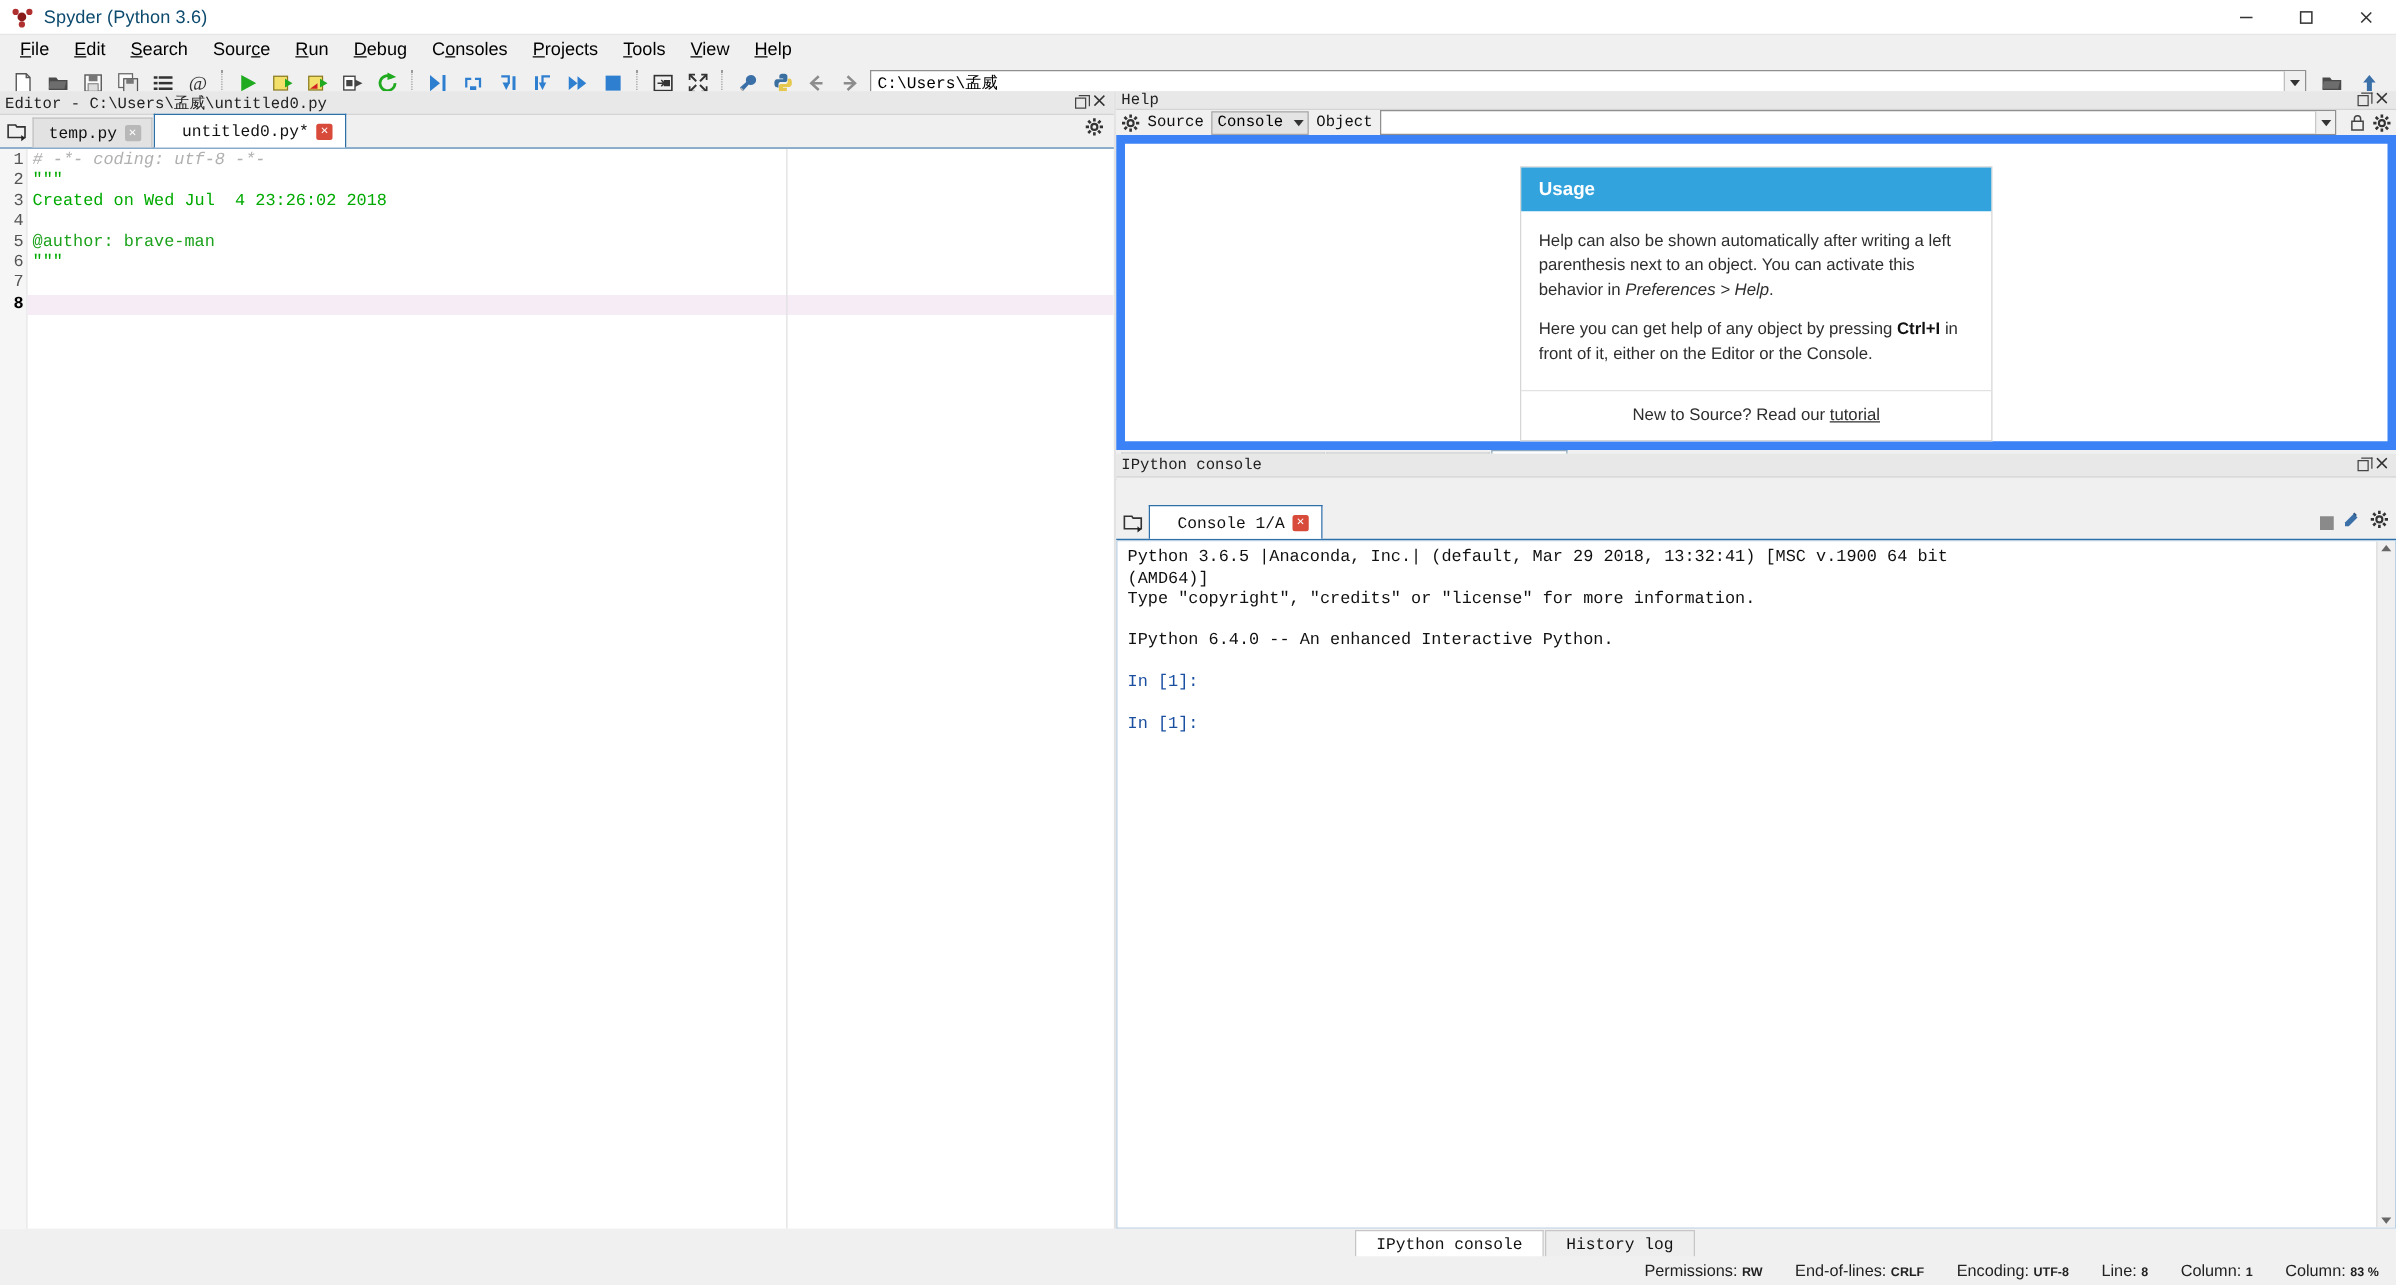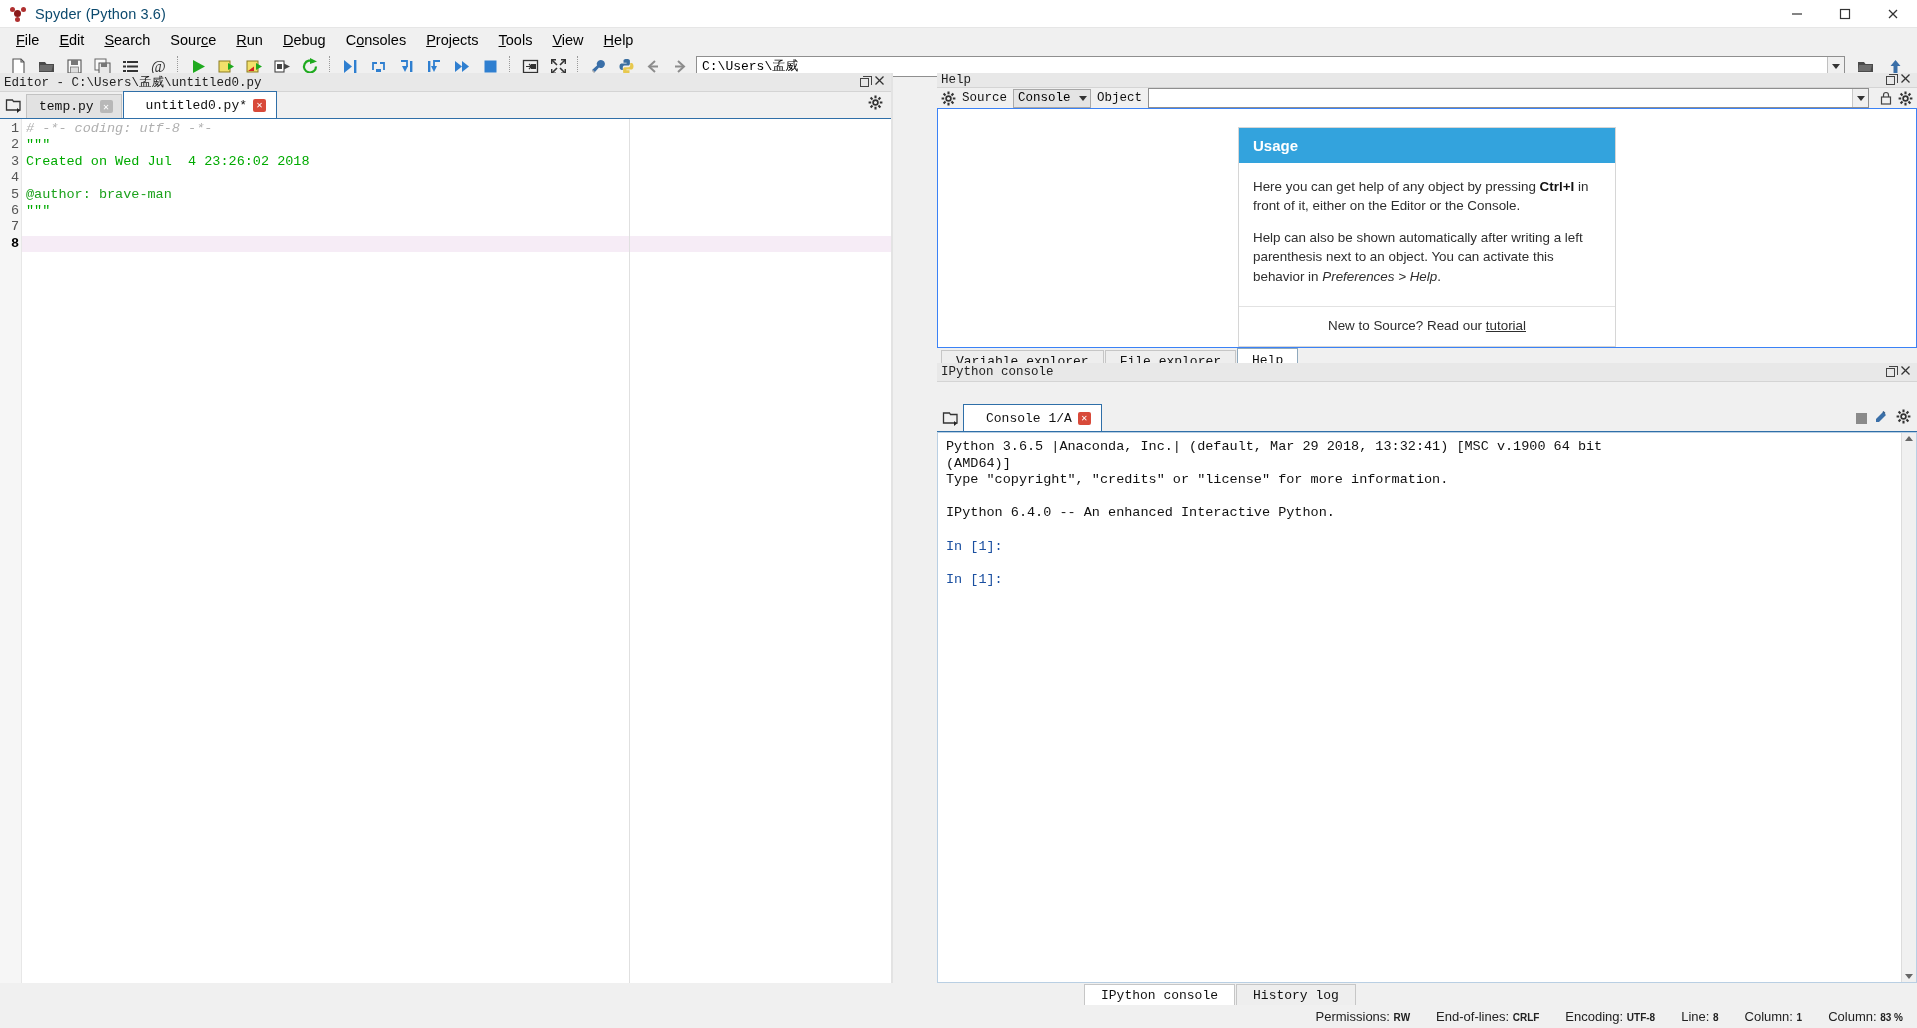--- a/index.html
+++ b/index.html
@@ -54,21 +54,21 @@
   .addr-combo .caretbox {
     position: absolute; right: 0; top: 0; width: 17px; height: 19px;
     display: flex; align-items: center; justify-content: center;
     background: #f0f0f0; border-left: 1px solid #c0c0c0;
   }
   .caret-dn { width: 0; height: 0; border-left: 4px solid transparent; border-right: 4px solid transparent;
               border-top: 5px solid #333; }
   .tb-right { display: flex; align-items: center; gap: 2px; padding: 0 8px 0 6px; }
 
   
-  .main { position: absolute; left: 0; top: 73px; right: 0; bottom: 45px; display: flex; gap: 44px; }
+  .main { position: absolute; left: 0; top: 73px; right: 0; bottom: 45px; display: flex; }
 
   
   .editor-pane { width: 893px; display: flex; flex-direction: column; background: #f0f0f0;
                  border-right: 2px solid #e3e3e3; }
   .pane-head {
     height: 19px; background: #e8e8e8; display: flex; align-items: center;
     font-family: "Liberation Mono", monospace; font-size: 12.5px; color: #222;
     padding-left: 4px; border-bottom: 1px solid #d4d4d4;
   }
   .pane-head .ph-title { white-space: nowrap; }
@@ -126,21 +126,21 @@
   .obj-combo {
     flex: 1; height: 20px; background: #fff; border: 1px solid #8f8f8f; position: relative;
     display: flex; align-items: center;
   }
   .obj-combo .caretbox { position: absolute; right: 0; top: 0; width: 16px; height: 18px;
                          display:flex; align-items:center; justify-content:center; background:#f0f0f0;
                          border-left: 1px solid #c8c8c8; }
   .help-right-btns { display: flex; align-items: center; gap: 4px; padding-left: 4px; }
   .lock-ico, .setg-ico { width: 15px; height: 15px; }
 
-  .help-body { flex: 1; background: #fff; border: 1px solid #3b82f6; position: relative;
+  .help-body { flex: 1; background: #fff; border: 7px solid #3b82f6; position: relative;
                display: flex; align-items: flex-start; justify-content: center; padding-top: 18px; }
   .usage-card { width: 378px; border: 1px solid #d6d6d6; background: #fff; }
   .usage-head { background: #33a3dd; color: #fff; font-size: 15px; font-weight: bold;
                 padding: 9px 14px; }
   .usage-body { padding: 14px 14px 8px 14px; font-size: 13.4px; color: #2e2e2e; line-height: 1.45; }
   .usage-body p { margin-bottom: 12px; }
   .usage-body b { font-weight: bold; color: #111; }
   .usage-body i { font-style: italic; }
   .usage-foot { border-top: 1px solid #e2e2e2; text-align: center; font-size: 13.4px;
                 color: #2e2e2e; padding: 11px 10px 13px 10px; }
@@ -533,22 +533,22 @@
                   </g>
                 </svg>
             </span>
           </span>
         </div>
 
         <div class="help-body">
           <div class="usage-card">
             <div class="usage-head">Usage</div>
             <div class="usage-body">
+              <p><span>Help can also be shown automatically after writing a left parenthesis next to an object. You can activate this behavior in </span><i>Preferences &gt; Help</i><span>.</span></p>
               <p><span>Here you can get help of any object by pressing </span><b>Ctrl+I</b><span> in front of it, either on the Editor or the Console.</span></p>
-              <p><span>Help can also be shown automatically after writing a left parenthesis next to an object. You can activate this behavior in </span><i>Preferences &gt; Help</i><span>.</span></p>
             </div>
             <div class="usage-foot">
               <span>New to Source? Read our </span><a href="#">tutorial</a>
             </div>
           </div>
         </div>
 
         <div class="tabstrip">
           <div class="btab">
               <span>Variable explorer</span>

